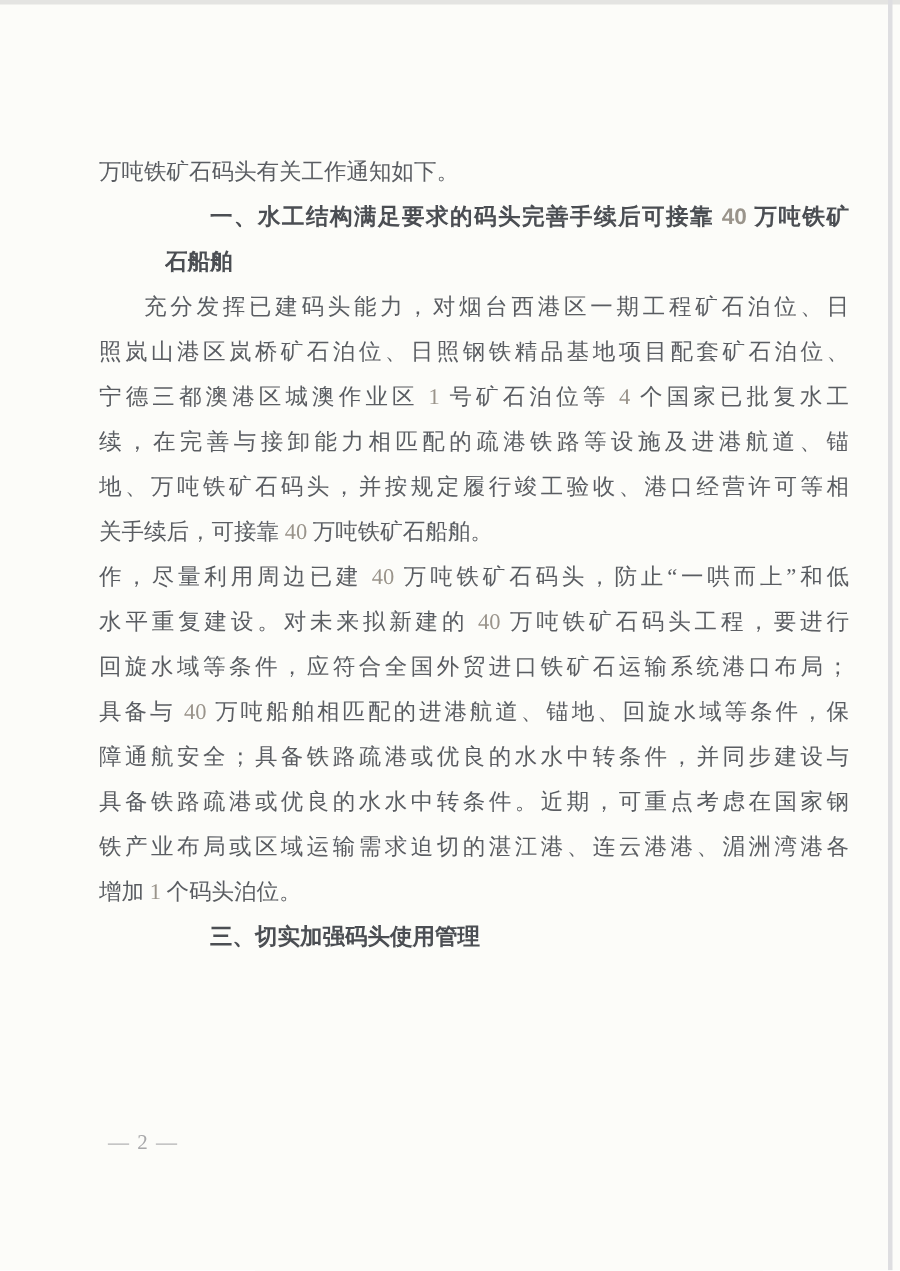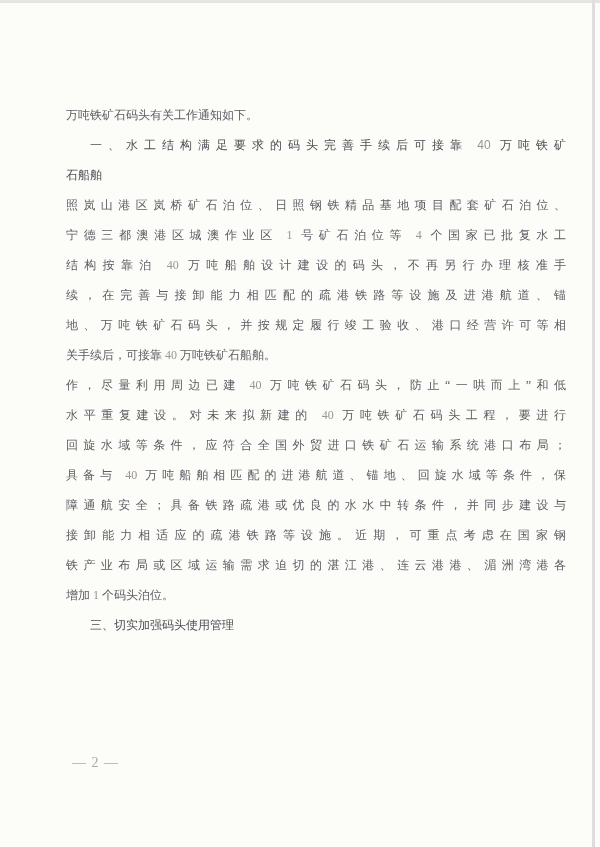--- a/index.html
+++ b/index.html
@@ -26,40 +26,41 @@
     top: 0; left: 592px;
     width: 3px; height: 847px;
     background: #dedee1;
   }
   .content {
     position: absolute;
     left: 66px;
     top: 100px;
     width: 500px;
     color: #5a5d62;
-    font-size: 12px;
+    font-size: 15px;
   }
   .ln {
     height: 30px;
     line-height: 30px;
     white-space: normal;
     overflow: hidden;
     text-align: left;
   }
   .ln.f {
     text-align: justify;
     text-align-last: justify;
   }
   .ln.i {
     text-indent: 2em;
   }
   .ln.h {
     font-family: "Liberation Sans", "DejaVu Sans", sans-serif;
-    font-weight: 400;
+    font-weight: 700;
     color: #4b4e53;
+    margin-left: 44px;
   }
   .num {
     color: #9a948b;
   }
   .page-number {
     position: absolute;
     left: 72px;
     top: 752px;
     height: 22px;
     line-height: 22px;
@@ -75,34 +76,34 @@
 <div class="page">
   <div class="scan-edge-top"></div>
   <div class="scan-edge-right"></div>
 
   <div class="content">
     <div class="ln">万吨铁矿石码头有关工作通知如下。</div>
 
     <div class="ln h i f">一、水工结构满足要求的码头完善手续后可接靠 <span class="num">40</span> 万吨铁矿</div>
     <div class="ln h">石船舶</div>
 
+    <div class="ln i f">充分发挥已建码头能力，对烟台西港区一期工程矿石泊位、日</div>
     <div class="ln f">照岚山港区岚桥矿石泊位、日照钢铁精品基地项目配套矿石泊位、</div>
     <div class="ln f">宁德三都澳港区城澳作业区 <span class="num">1</span> 号矿石泊位等 <span class="num">4</span> 个国家已批复水工</div>
-    <div class="ln f">结构按靠泊 <span class="num">40</span> 万吨船舶设计建设的码头，不再另行办理核准手</div>
     <div class="ln f">续，在完善与接卸能力相匹配的疏港铁路等设施及进港航道、锚</div>
     <div class="ln f">地、万吨铁矿石码头，并按规定履行竣工验收、港口经营许可等相</div>
     <div class="ln">关手续后，可接靠 <span class="num">40</span> 万吨铁矿石船舶。</div>
 
 
     <div class="ln f">作，尽量利用周边已建 <span class="num">40</span> 万吨铁矿石码头，防止“一哄而上”和低</div>
     <div class="ln f">水平重复建设。对未来拟新建的 <span class="num">40</span> 万吨铁矿石码头工程，要进行</div>
     <div class="ln f">回旋水域等条件，应符合全国外贸进口铁矿石运输系统港口布局；</div>
     <div class="ln f">具备与 <span class="num">40</span> 万吨船舶相匹配的进港航道、锚地、回旋水域等条件，保</div>
     <div class="ln f">障通航安全；具备铁路疏港或优良的水水中转条件，并同步建设与</div>
-    <div class="ln f">接卸能力相适应的疏港铁路等设施。近期，可重点考虑在国家钢</div>
+    <div class="ln f">具备铁路疏港或优良的水水中转条件。近期，可重点考虑在国家钢</div>
     <div class="ln f">铁产业布局或区域运输需求迫切的湛江港、连云港港、湄洲湾港各</div>
     <div class="ln">增加 <span class="num">1</span> 个码头泊位。</div>
 
     <div class="ln h i">三、切实加强码头使用管理</div>
 
   </div>
 
   <div class="page-number">— 2 —</div>
 </div>
 

